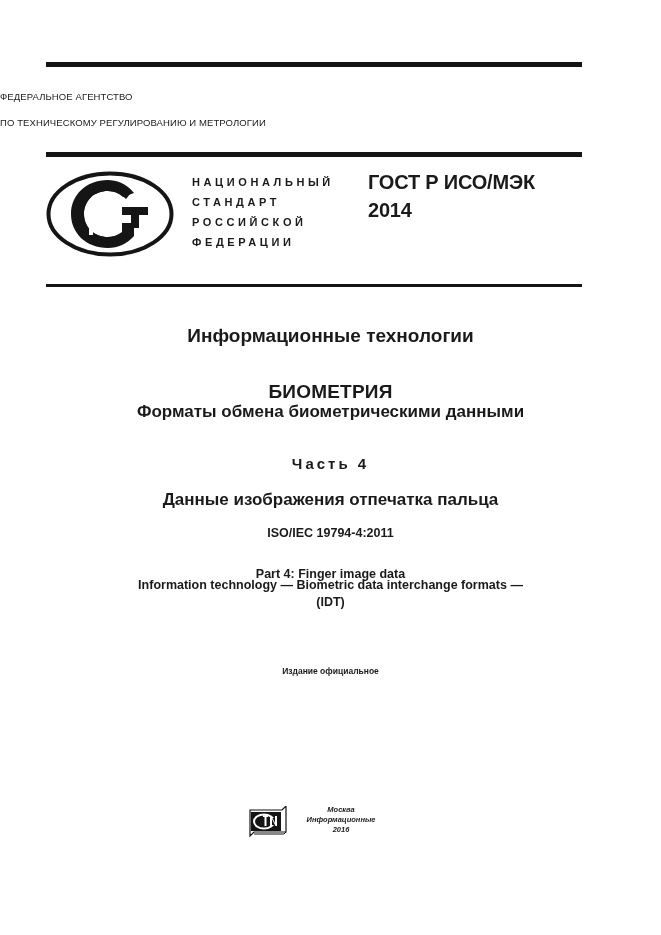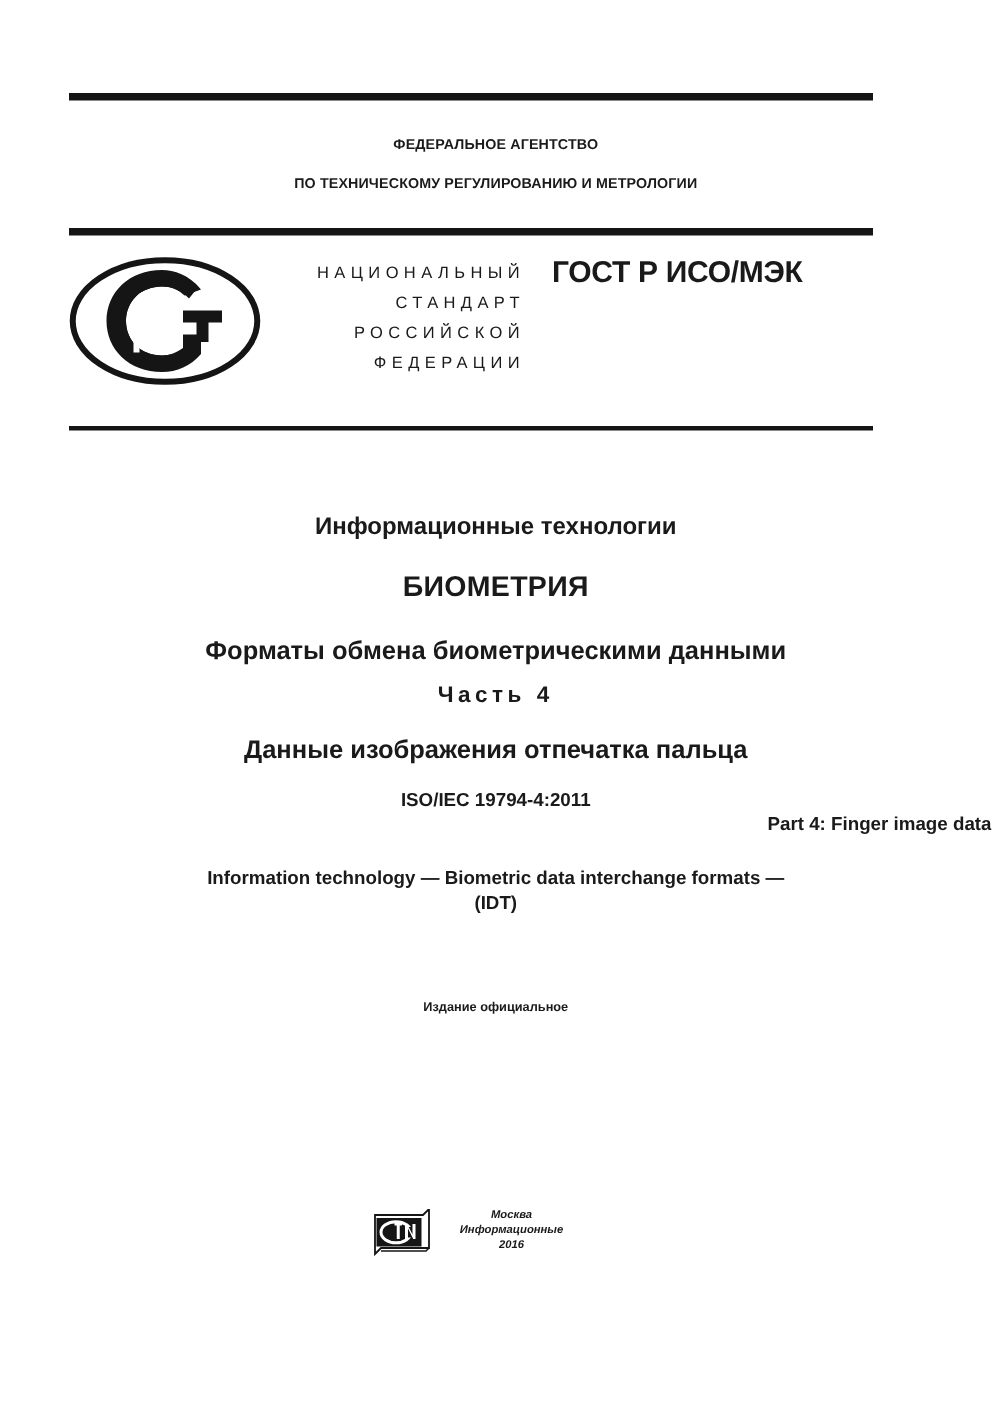--- a/index.html
+++ b/index.html
@@ -22,43 +22,43 @@
       background: #151515;
     }
     .rule-top { top: 62px; height: 5px; }
     .rule-mid { top: 152px; height: 5px; }
     .rule-bottom { top: 284px; height: 3px; }
 
     .agency {
       position: absolute;
       left: 0;
       width: 661px;
-      text-align: center;
-      font-weight: bold;
+      text-align: left;
+      font-weight: normal;
       font-size: 9.5px;
       letter-spacing: 0.1px;
     }
     .agency-1 { top: 91px; }
     .agency-2 { top: 117px; }
 
     .logo {
       position: absolute;
       left: 46px;
       top: 171px;
       width: 128px;
       height: 86px;
     }
 
     .national {
       position: absolute;
-      left: 180px;
+      left: 192px;
       top: 172px;
       width: 170px;
-      text-align: right;
-      font-weight: normal;
+      text-align: left;
+      font-weight: bold;
       font-size: 11px;
       letter-spacing: 3.6px;
       line-height: 20px;
     }
     .national div { white-space: nowrap; }
 
     .gost {
       position: absolute;
       left: 368px;
       top: 168px;
@@ -70,28 +70,28 @@
     }
 
     .center {
       position: absolute;
       left: 0;
       width: 661px;
       text-align: center;
       font-weight: bold;
       white-space: nowrap;
     }
-    .t-infotech { top: 343px; font-size: 16px; }
+    .t-infotech { top: 325px; font-size: 19px; }
     .t-biometry { top: 381px; font-size: 19px; letter-spacing: 0.2px; }
-    .t-formats { top: 424px; font-size: 17px; }
+    .t-formats { top: 402px; font-size: 17px; }
     .t-part { top: 455px; font-size: 15px; letter-spacing: 3px; }
     .t-fingerdata { top: 490px; font-size: 17px; }
     .t-iso { top: 526px; font-size: 12.5px; }
     .t-infotech-en { top: 543px; font-size: 12.5px; margin-top: 35px; }
-    .t-part-en { top: 542px; font-size: 12.5px; text-align: right; }
+    .t-part-en { top: 567px; font-size: 12.5px; }
     .t-idt { top: 595px; font-size: 12.5px; }
     .t-edition { top: 666px; font-size: 8.5px; }
 
     .publisher-logo {
       position: absolute;
       left: 248px;
       top: 806px;
       width: 40px;
       height: 32px;
     }
@@ -133,20 +133,21 @@
 
 <div class="national">
   <div>НАЦИОНАЛЬНЫЙ</div>
   <div>СТАНДАРТ</div>
   <div>РОССИЙСКОЙ</div>
   <div>ФЕДЕРАЦИИ</div>
 </div>
 
 <div class="gost">
   <div>ГОСТ Р ИСО/МЭК</div>
+  <div>2014</div>
 </div>
 
 <div class="rule rule-bottom"></div>
 
 <div class="center t-infotech">Информационные технологии</div>
 <div class="center t-biometry">БИОМЕТРИЯ</div>
 <div class="center t-formats">Форматы обмена биометрическими данными</div>
 <div class="center t-part">Часть 4</div>
 <div class="center t-fingerdata">Данные изображения отпечатка пальца</div>
 

